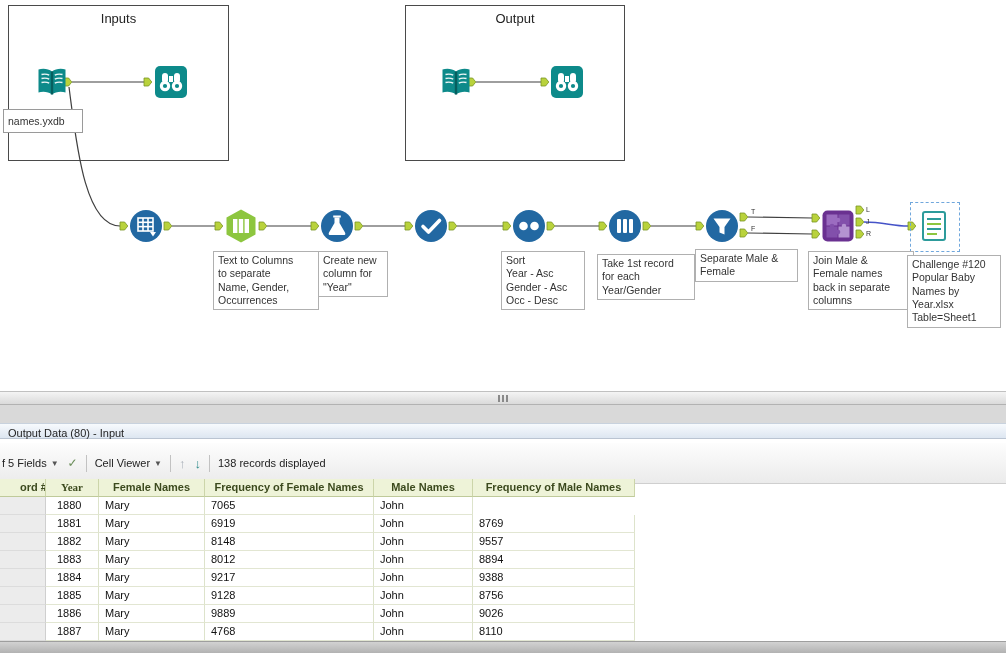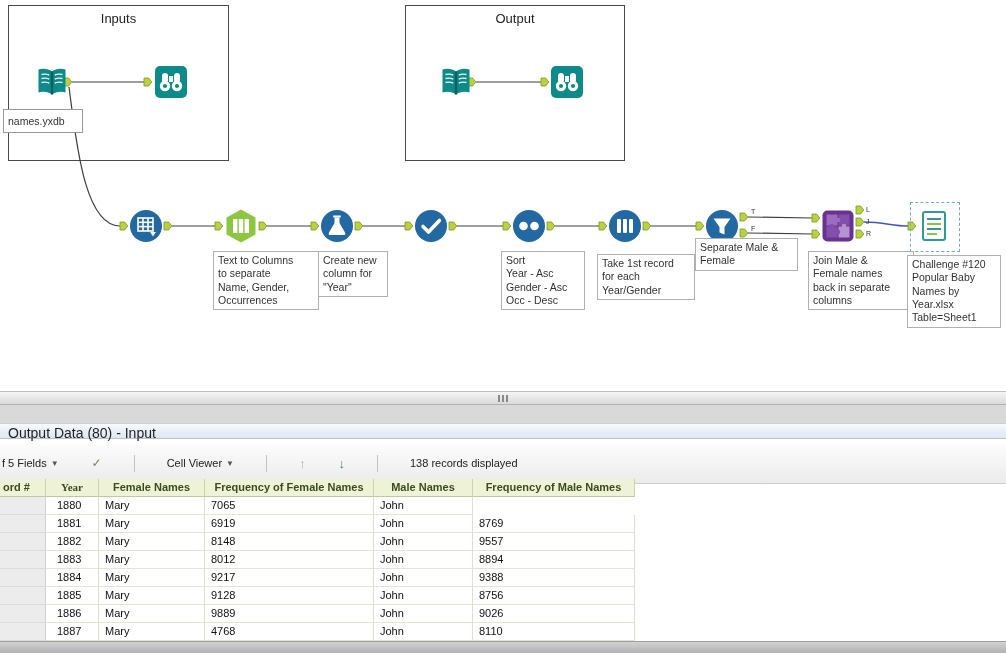--- a/index.html
+++ b/index.html
@@ -30,46 +30,46 @@
     border-top:1px solid #c0c0c0;border-bottom:1px solid #b2b2b2;
     box-sizing:border-box;display:flex;align-items:center;justify-content:center;gap:2px;
   }
   .grip-bar{width:2px;height:7px;background:#8a8a8a;}
   #panel-gap{position:absolute;top:405px;left:0;width:100%;height:18px;background:#d9d9d9;}
   
   #panel-header{
     position:absolute;top:423px;left:0;width:100%;height:16px;box-sizing:border-box;
     background:linear-gradient(#f7fafd,#dde6f1);
     border-top:1px solid #c8d2de;border-bottom:1px solid #bac4d2;
-    font-size:14px;color:#1f1f1f;line-height:19px;padding-left:8px;
+    font-size:11px;color:#1f1f1f;line-height:19px;padding-left:8px;
   }
   #toolbar{
     position:absolute;top:443px;left:0;width:100%;height:41px;box-sizing:border-box;
     background:linear-gradient(#fdfdfd,#ebebeb);border-bottom:1px solid #cfcfcf;
-    display:flex;align-items:center;font-size:11px;color:#222;padding-left:2px;gap:24px;
+    display:flex;align-items:center;font-size:11px;color:#222;padding-left:2px;
   }
   .tb-item{display:inline-flex;align-items:center;cursor:default;}
   .drop-arrow{font-size:8px;color:#555;margin-left:4px;}
   .tb-check{color:#6b8e5a;font-size:12px;margin-left:9px;}
   .tsep{width:1px;height:17px;background:#c2c2c2;margin:0 8px;}
   .arrow-up{color:#a9b0b8;font-size:13px;font-weight:bold;}
   .arrow-down{color:#2e8b8b;font-size:13px;font-weight:bold;margin-left:9px;}
   
   #grid{position:absolute;top:479px;left:0;}
   .trow{display:flex;}
   .tcell{
     box-sizing:border-box;height:18px;line-height:17px;font-size:11px;
     border-right:1px solid #dde3cb;border-bottom:1px solid #e2e6d2;
     padding:0 2px 0 6px;background:#fff;color:#111;overflow:hidden;white-space:nowrap;
   }
   .thead .tcell{
     background:#eef3d8;font-weight:bold;color:#3c4a1e;text-align:center;
     border-right:1px solid #ccd5a9;border-bottom:1px solid #bfca9a;padding:0 2px;
   }
-  .thead .c0{text-align:left;padding-left:3px;}
+  .thead .c0{text-align:left;padding-left:20px;}
   .reccell{background:#ececec;border-right-color:#cfcfcf;border-bottom-color:#dcdcdc;}
   .c0{width:46px}.c1{width:53px;padding-left:11px}.c2{width:106px}
   .c3{width:169px}.c4{width:99px}.c5{width:162px}
   .thead .c1{padding-left:2px;font-family:Liberation Serif, serif;}
   #statusbar{
     position:absolute;top:641px;left:0;width:100%;height:12px;box-sizing:border-box;
     background:linear-gradient(#d2d2d2,#b2b2b2);border-top:1px solid #9e9e9e;
   }
 </style>
 </head>
@@ -295,21 +295,21 @@
   <div class="annot" style="left:318px;top:251px;width:60px">Create new
 column for
 "Year"</div>
   <div class="annot" style="left:501px;top:251px;width:74px">Sort
 Year - Asc
 Gender - Asc
 Occ - Desc</div>
   <div class="annot" style="left:597px;top:254px;width:88px">Take 1st record
 for each
 Year/Gender</div>
-  <div class="annot" style="left:695px;top:238px;width:93px">Separate Male &amp;
+  <div class="annot" style="left:695px;top:249px;width:93px">Separate Male &amp;
 Female</div>
   <div class="annot" style="left:808px;top:251px;width:96px">Join Male &amp;
 Female names
 back in separate
 columns</div>
   <div class="annot" style="left:907px;top:255px;width:84px">Challenge #120
 Popular Baby
 Names by
 Year.xlsx
 Table=Sheet1</div>

